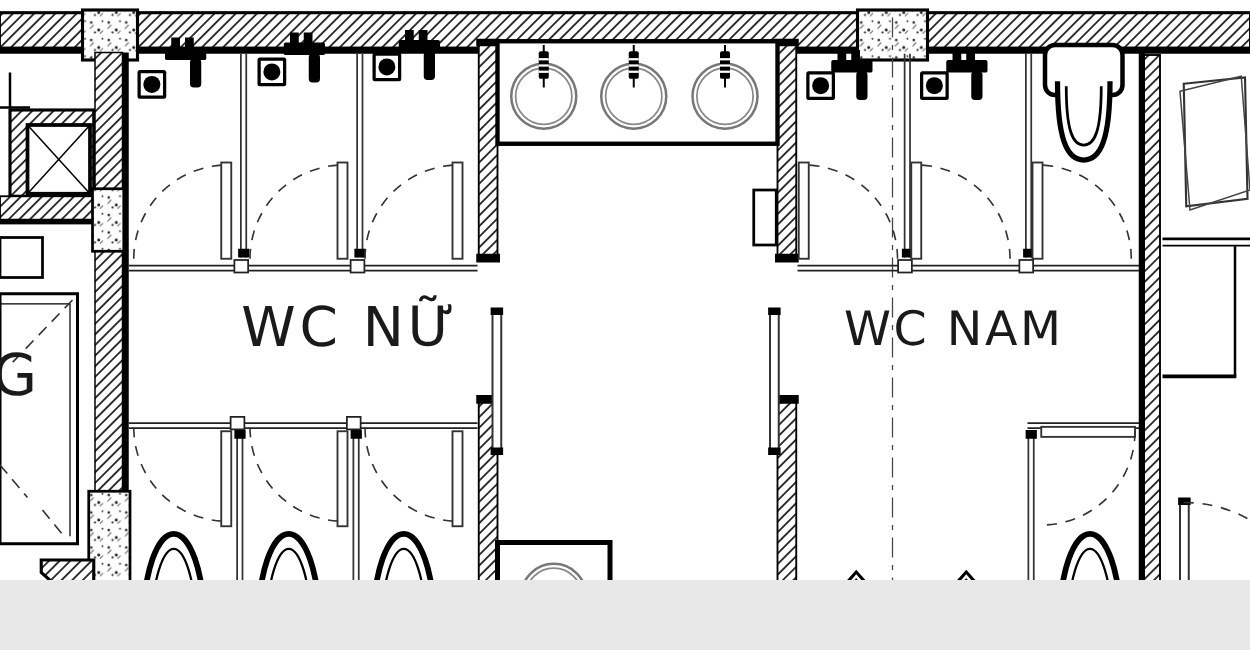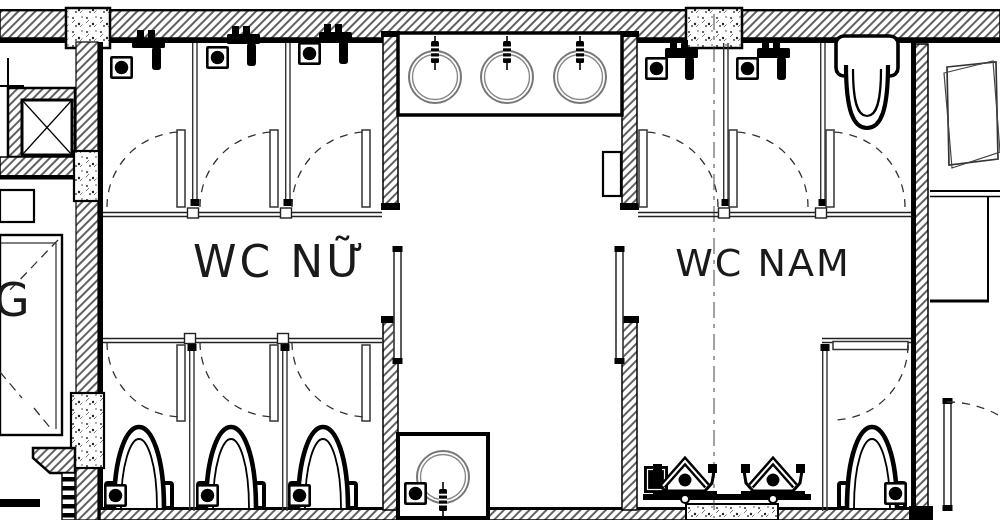--- a/index.html
+++ b/index.html
@@ -1,17 +1,17 @@
 <!DOCTYPE html>
 <html><head>
 <meta charset="utf-8">
 <style>
   html,body{margin:0;padding:0;background:#e8e8e8;}
   .stage{
-    width:1000px;height:520px;background:#ffffff;position:relative;overflow:hidden;
+    width:1000px;height:464px;background:#ffffff;position:relative;overflow:hidden;
     font-family:"DejaVu Sans", sans-serif;
   }
   svg{display:block}
   text{fill:#1a1a1a}
   .room-label{font-size:44px;letter-spacing:3px;}
   .room-label-sm{font-size:38px;letter-spacing:2px;}
   .edge-label{font-size:46px;}
 </style>
 </head>
 <body>

